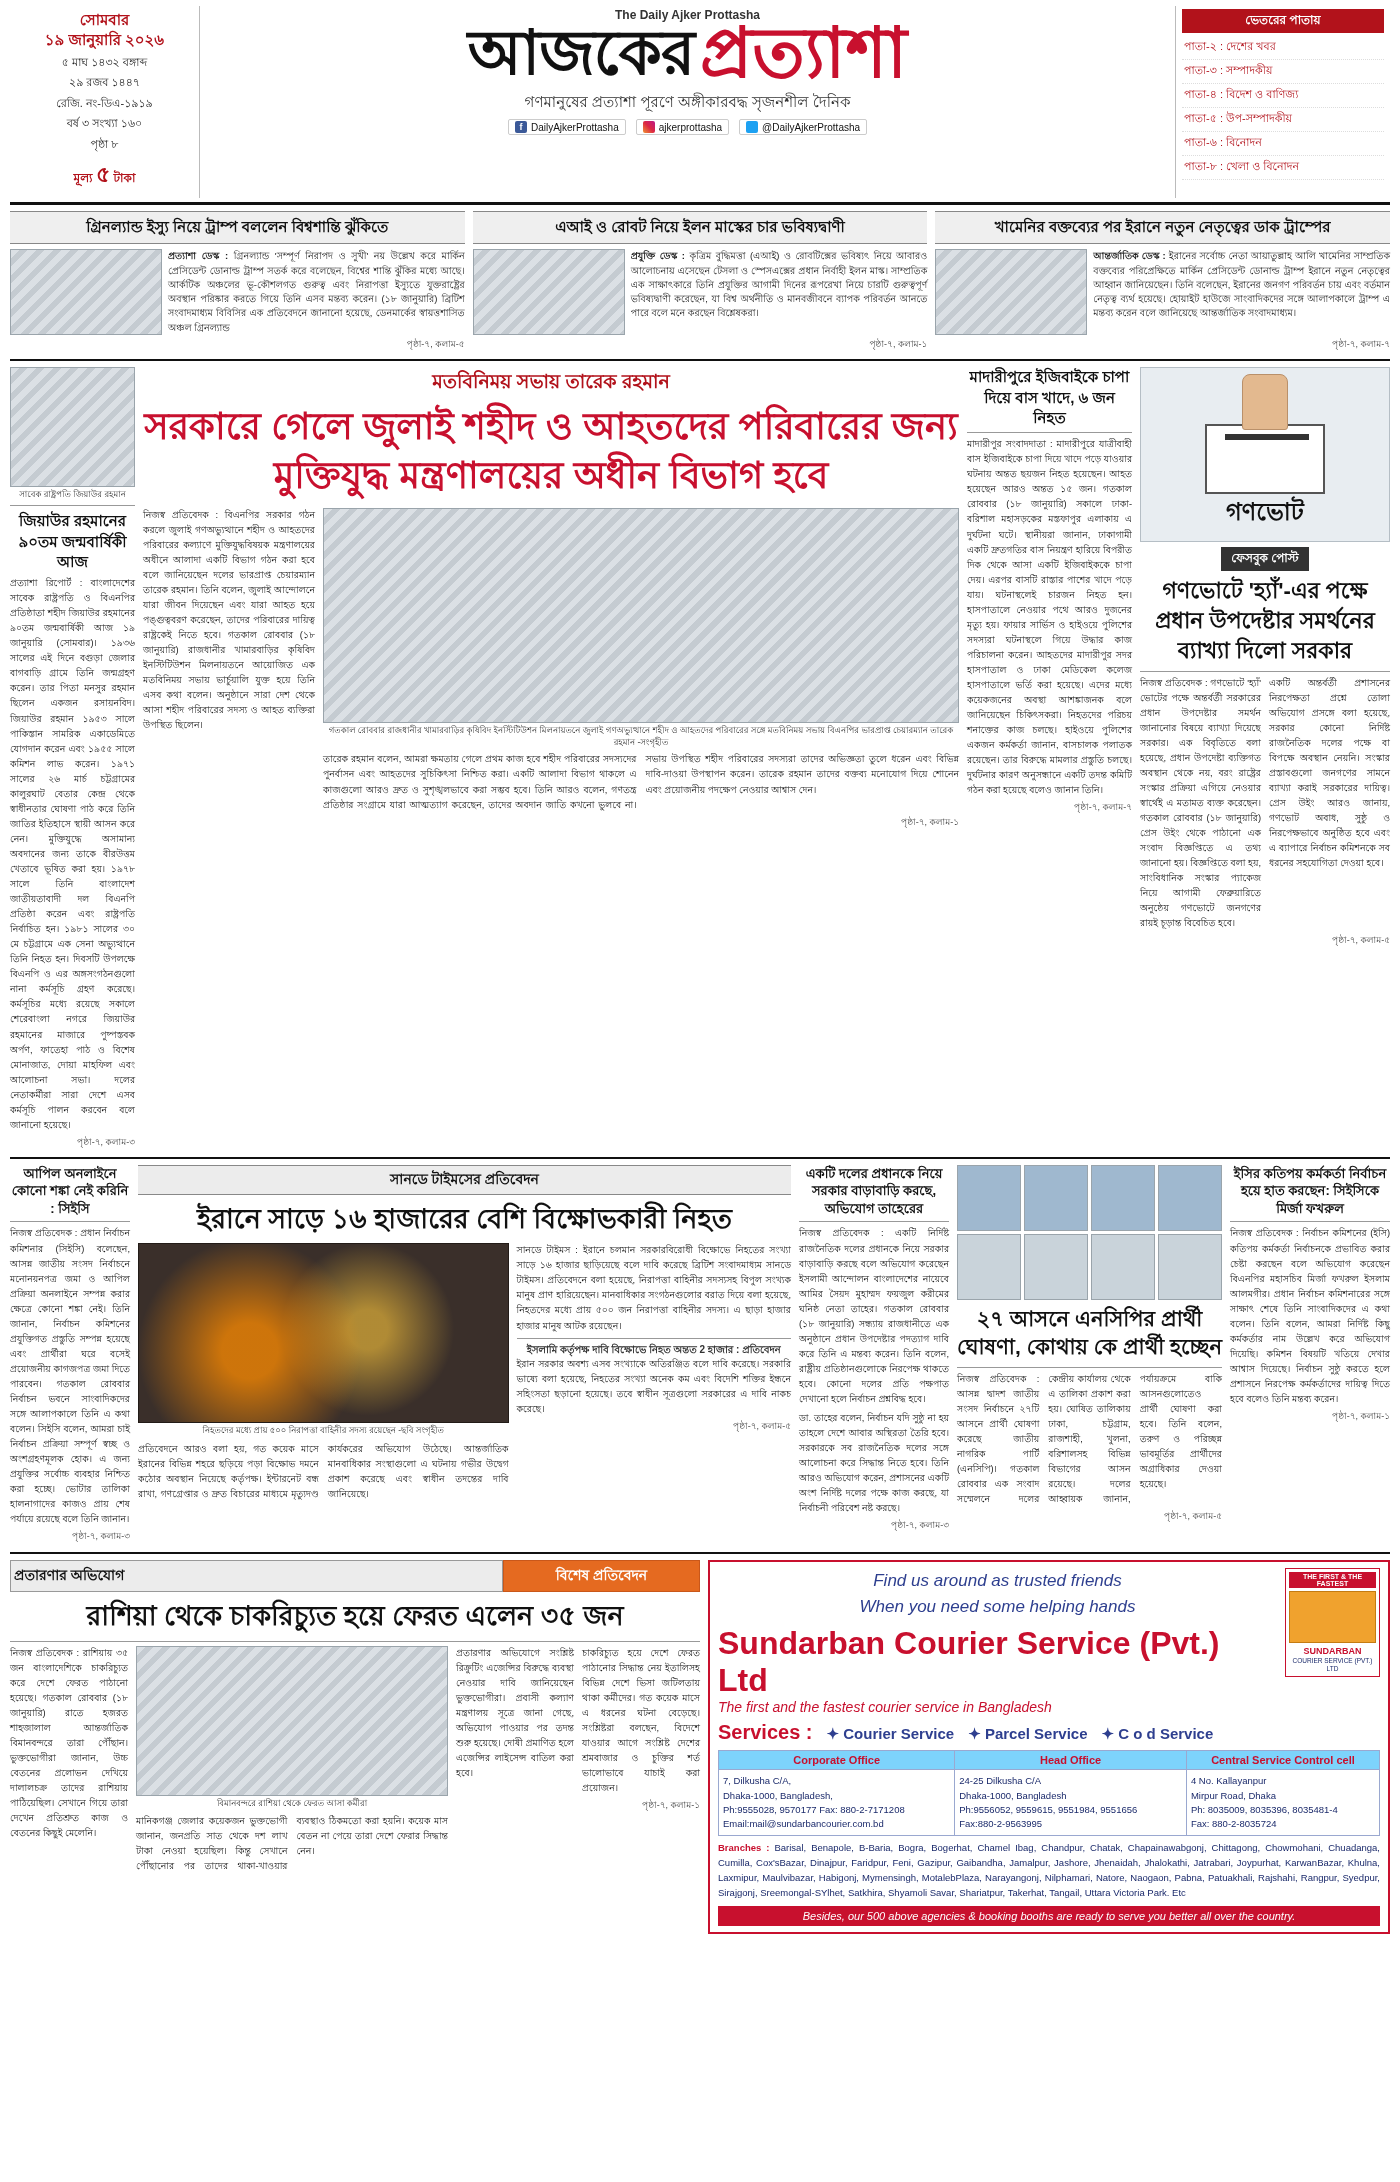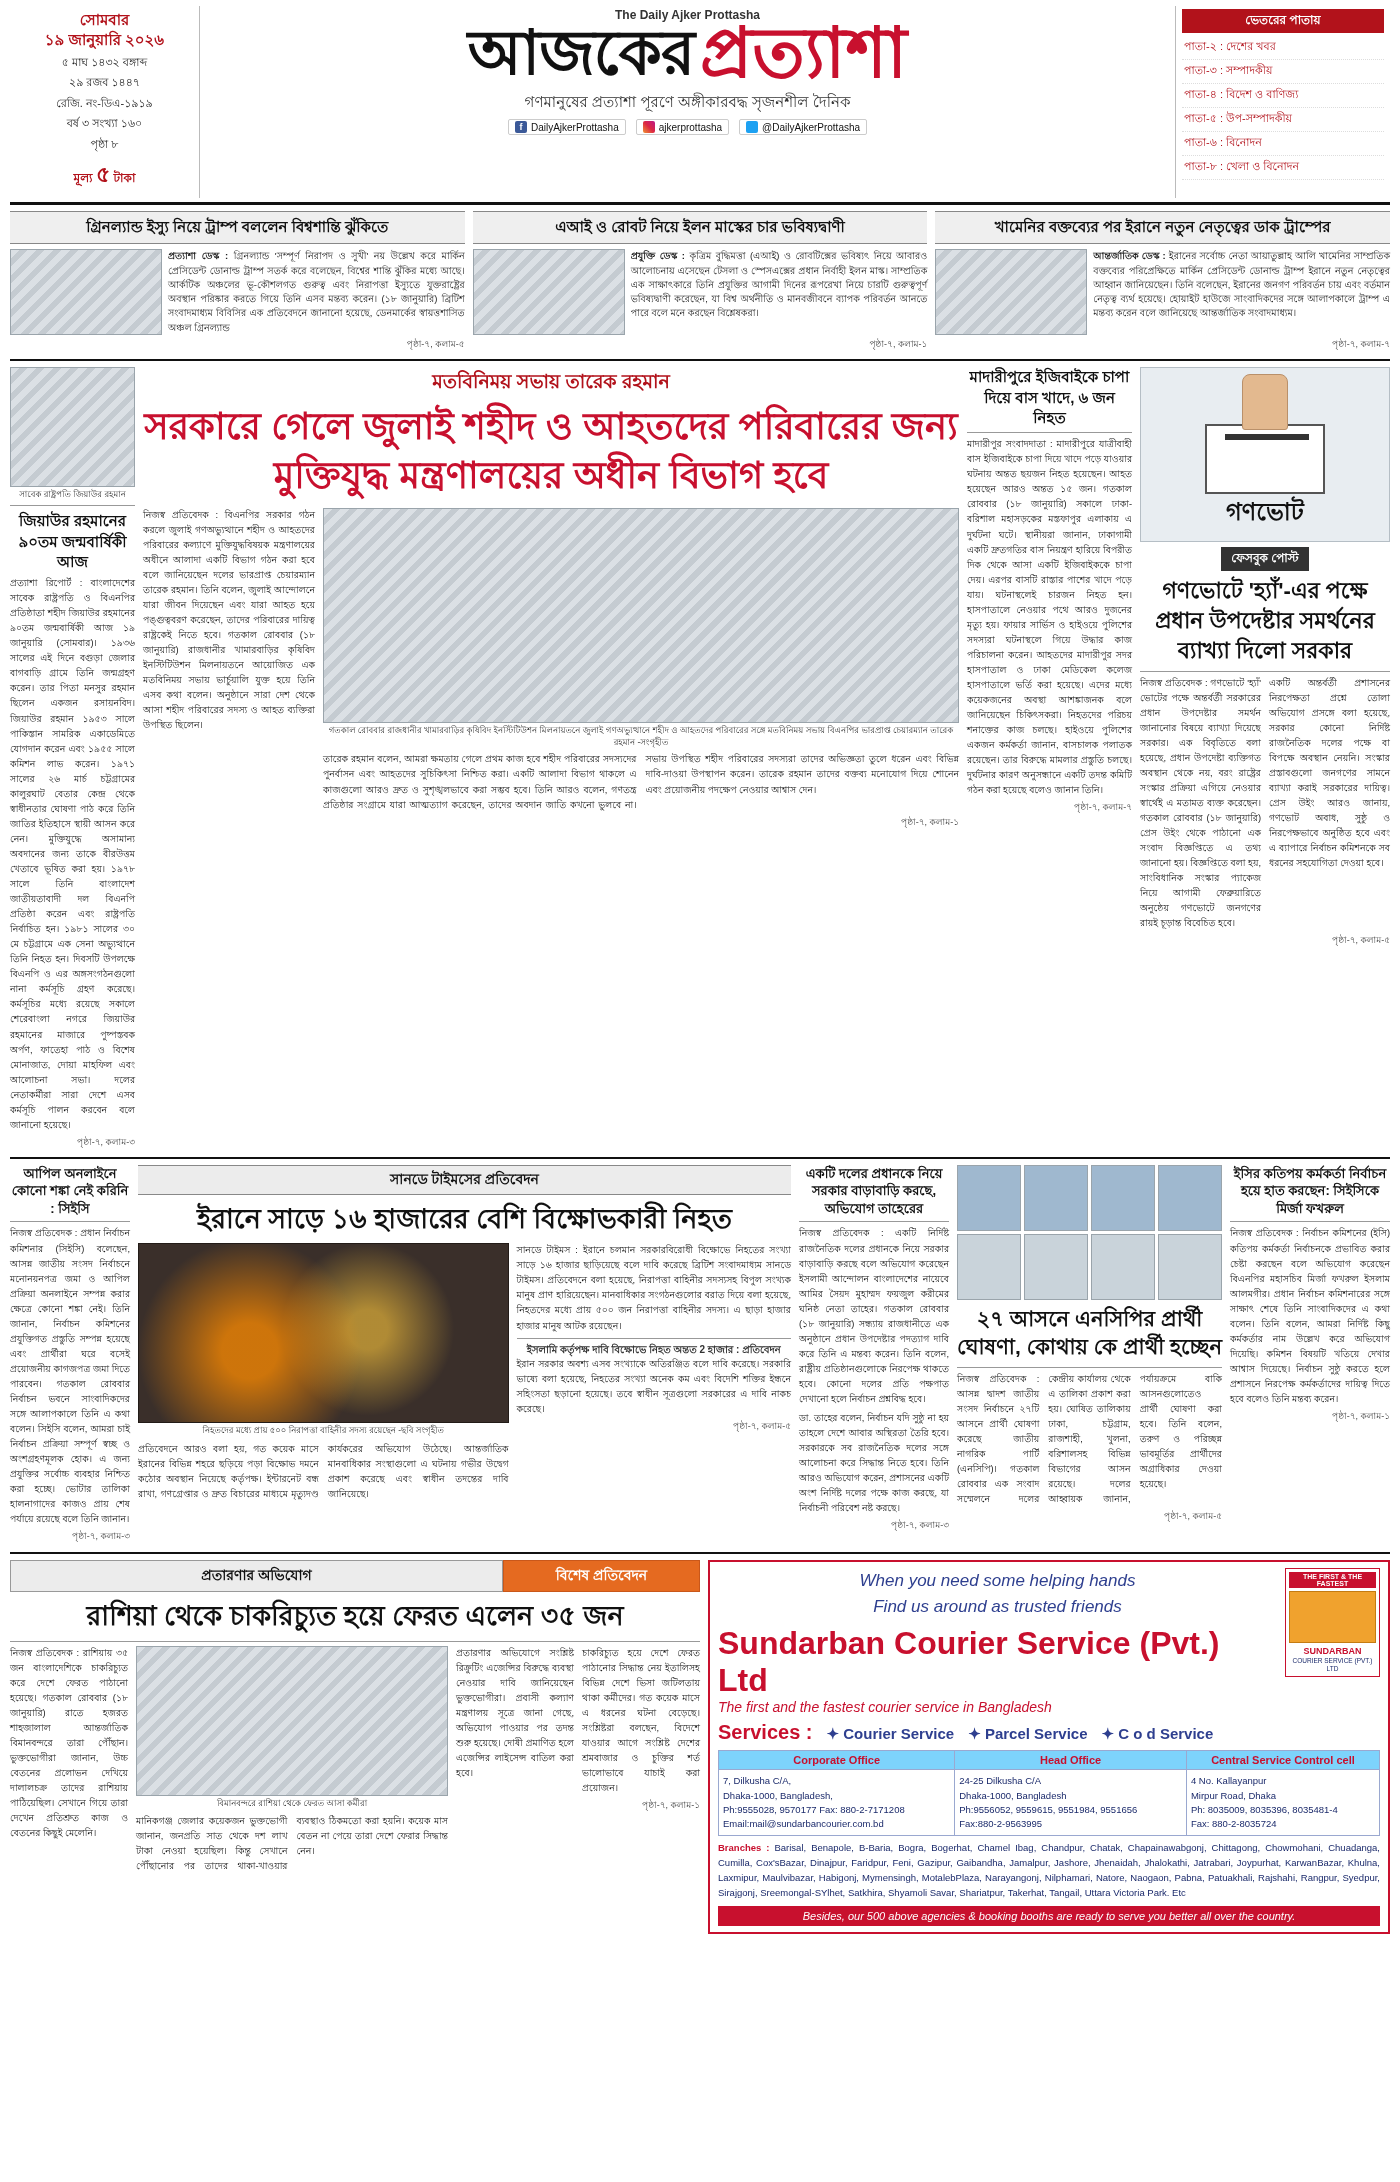--- a/index.html
+++ b/index.html
@@ -94,21 +94,21 @@
     radial-gradient(circle at 62% 48%, rgba(255,200,60,.6) 0 8%, rgba(0,0,0,0) 35%);}
   .mug-grid { display:grid; grid-template-columns:repeat(4,1fr); gap:3px; }
   .mug { height:66px; background:#c9d3da; border:1px solid #9aa4ab; }
   .mug.blue { background:#9fb8cf; }
 
   
   .bottom { display:flex; gap:8px; margin-top:8px; border-top:2px solid #111; padding-top:6px; }
   .b-left { width:690px; }
   .b-right { flex:1; border:2px solid #c8102e; padding:6px 8px; }
   .barhead { display:flex; }
-  .barhead .l { flex:1; background:#ececec; border:1px solid #999; text-align:center; font-weight:bold; font-size:14px; padding:3px; }
+  .barhead .l { flex:1; background:#ececec; border:1px solid #999; text-align:left; font-weight:bold; font-size:14px; padding:3px; }
   .barhead .r { width:197px; background:#e56a20; color:#fff; text-align:center; font-weight:bold; font-size:14px; padding:3px; border:1px solid #c9571a;}
   .grp-img { width:100%; height:150px; }
 
   .ad-script { text-align:center; color:#2e3f8f; font-size:17px; font-style:italic; line-height:1.5; }
   .ad-title { color:#c8102e; font-size:32px; font-weight:bold; text-align:left; }
   .ad-sub { color:#c8102e; font-size:14px; font-style:italic; text-align:left; }
   .ad-serv { color:#c8102e; font-size:20px; font-weight:bold; }
   .ad-serv-items { color:#2e3f8f; font-size:15px; font-weight:bold; }
   .ad-table { width:100%; border-collapse:collapse; margin-top:6px; font-size:9.5px; color:#1b2a6b; }
   .ad-table th { background:#7dd3fc; border:1px solid #9aa8d0; color:#c8102e; padding:3px; font-size:11px;}
@@ -355,22 +355,22 @@
         <div style="width:118px;">
           <div class="body-text">চাকরিচ্যুত হয়ে দেশে ফেরত পাঠানোর সিদ্ধান্ত নেয় ইতালিসহ বিভিন্ন দেশে ভিসা জটিলতায় থাকা কর্মীদের। গত কয়েক মাসে এ ধরনের ঘটনা বেড়েছে। সংশ্লিষ্টরা বলছেন, বিদেশে যাওয়ার আগে সংশ্লিষ্ট দেশের শ্রমবাজার ও চুক্তির শর্ত ভালোভাবে যাচাই করা প্রয়োজন।</div>
           <div class="contd">পৃষ্ঠা-৭, কলাম-১</div>
         </div>
       </div>
     </div>
 
     <div class="b-right">
       <div style="display:flex; gap:8px; align-items:flex-start;">
         <div style="flex:1;">
+          <div class="ad-script">Find us around as trusted friends</div>
           <div class="ad-script">When you need some helping hands</div>
-          <div class="ad-script">Find us around as trusted friends</div>
           <div class="ad-title" style="margin-top:6px;">Sundarban Courier Service (Pvt.) Ltd</div>
           <div class="ad-sub">The first and the fastest courier service in Bangladesh</div>
         </div>
         <div class="tiger-box">
           <div class="t1">THE FIRST &amp; THE FASTEST</div>
           <div class="tiger"></div>
           <div class="t2">SUNDARBAN</div>
           <div class="t3">COURIER SERVICE (PVT.) LTD</div>
         </div>
       </div>

